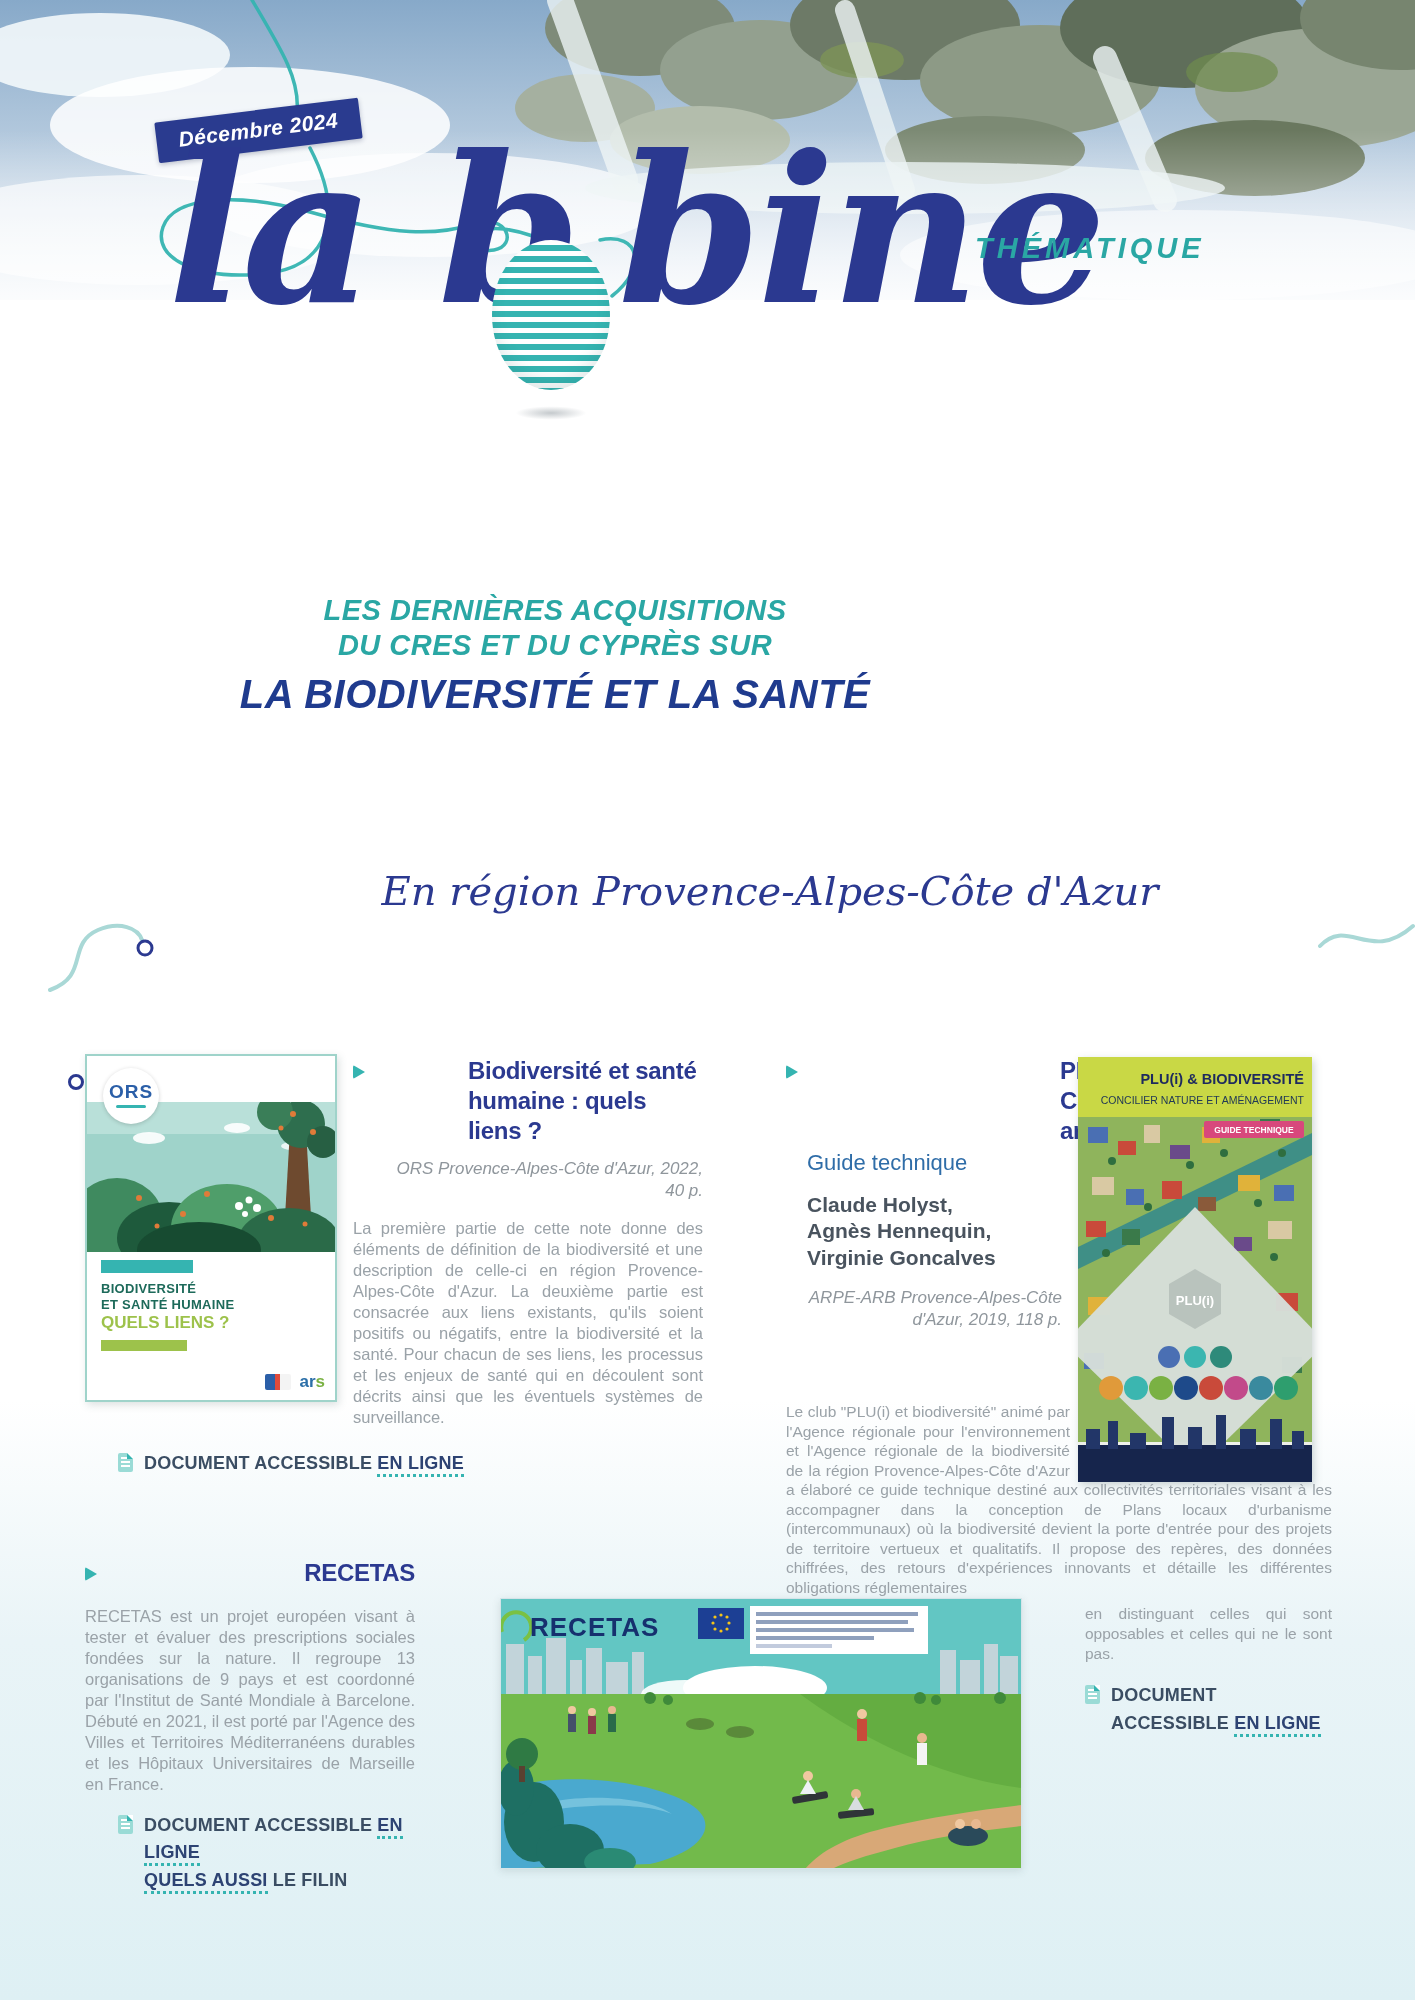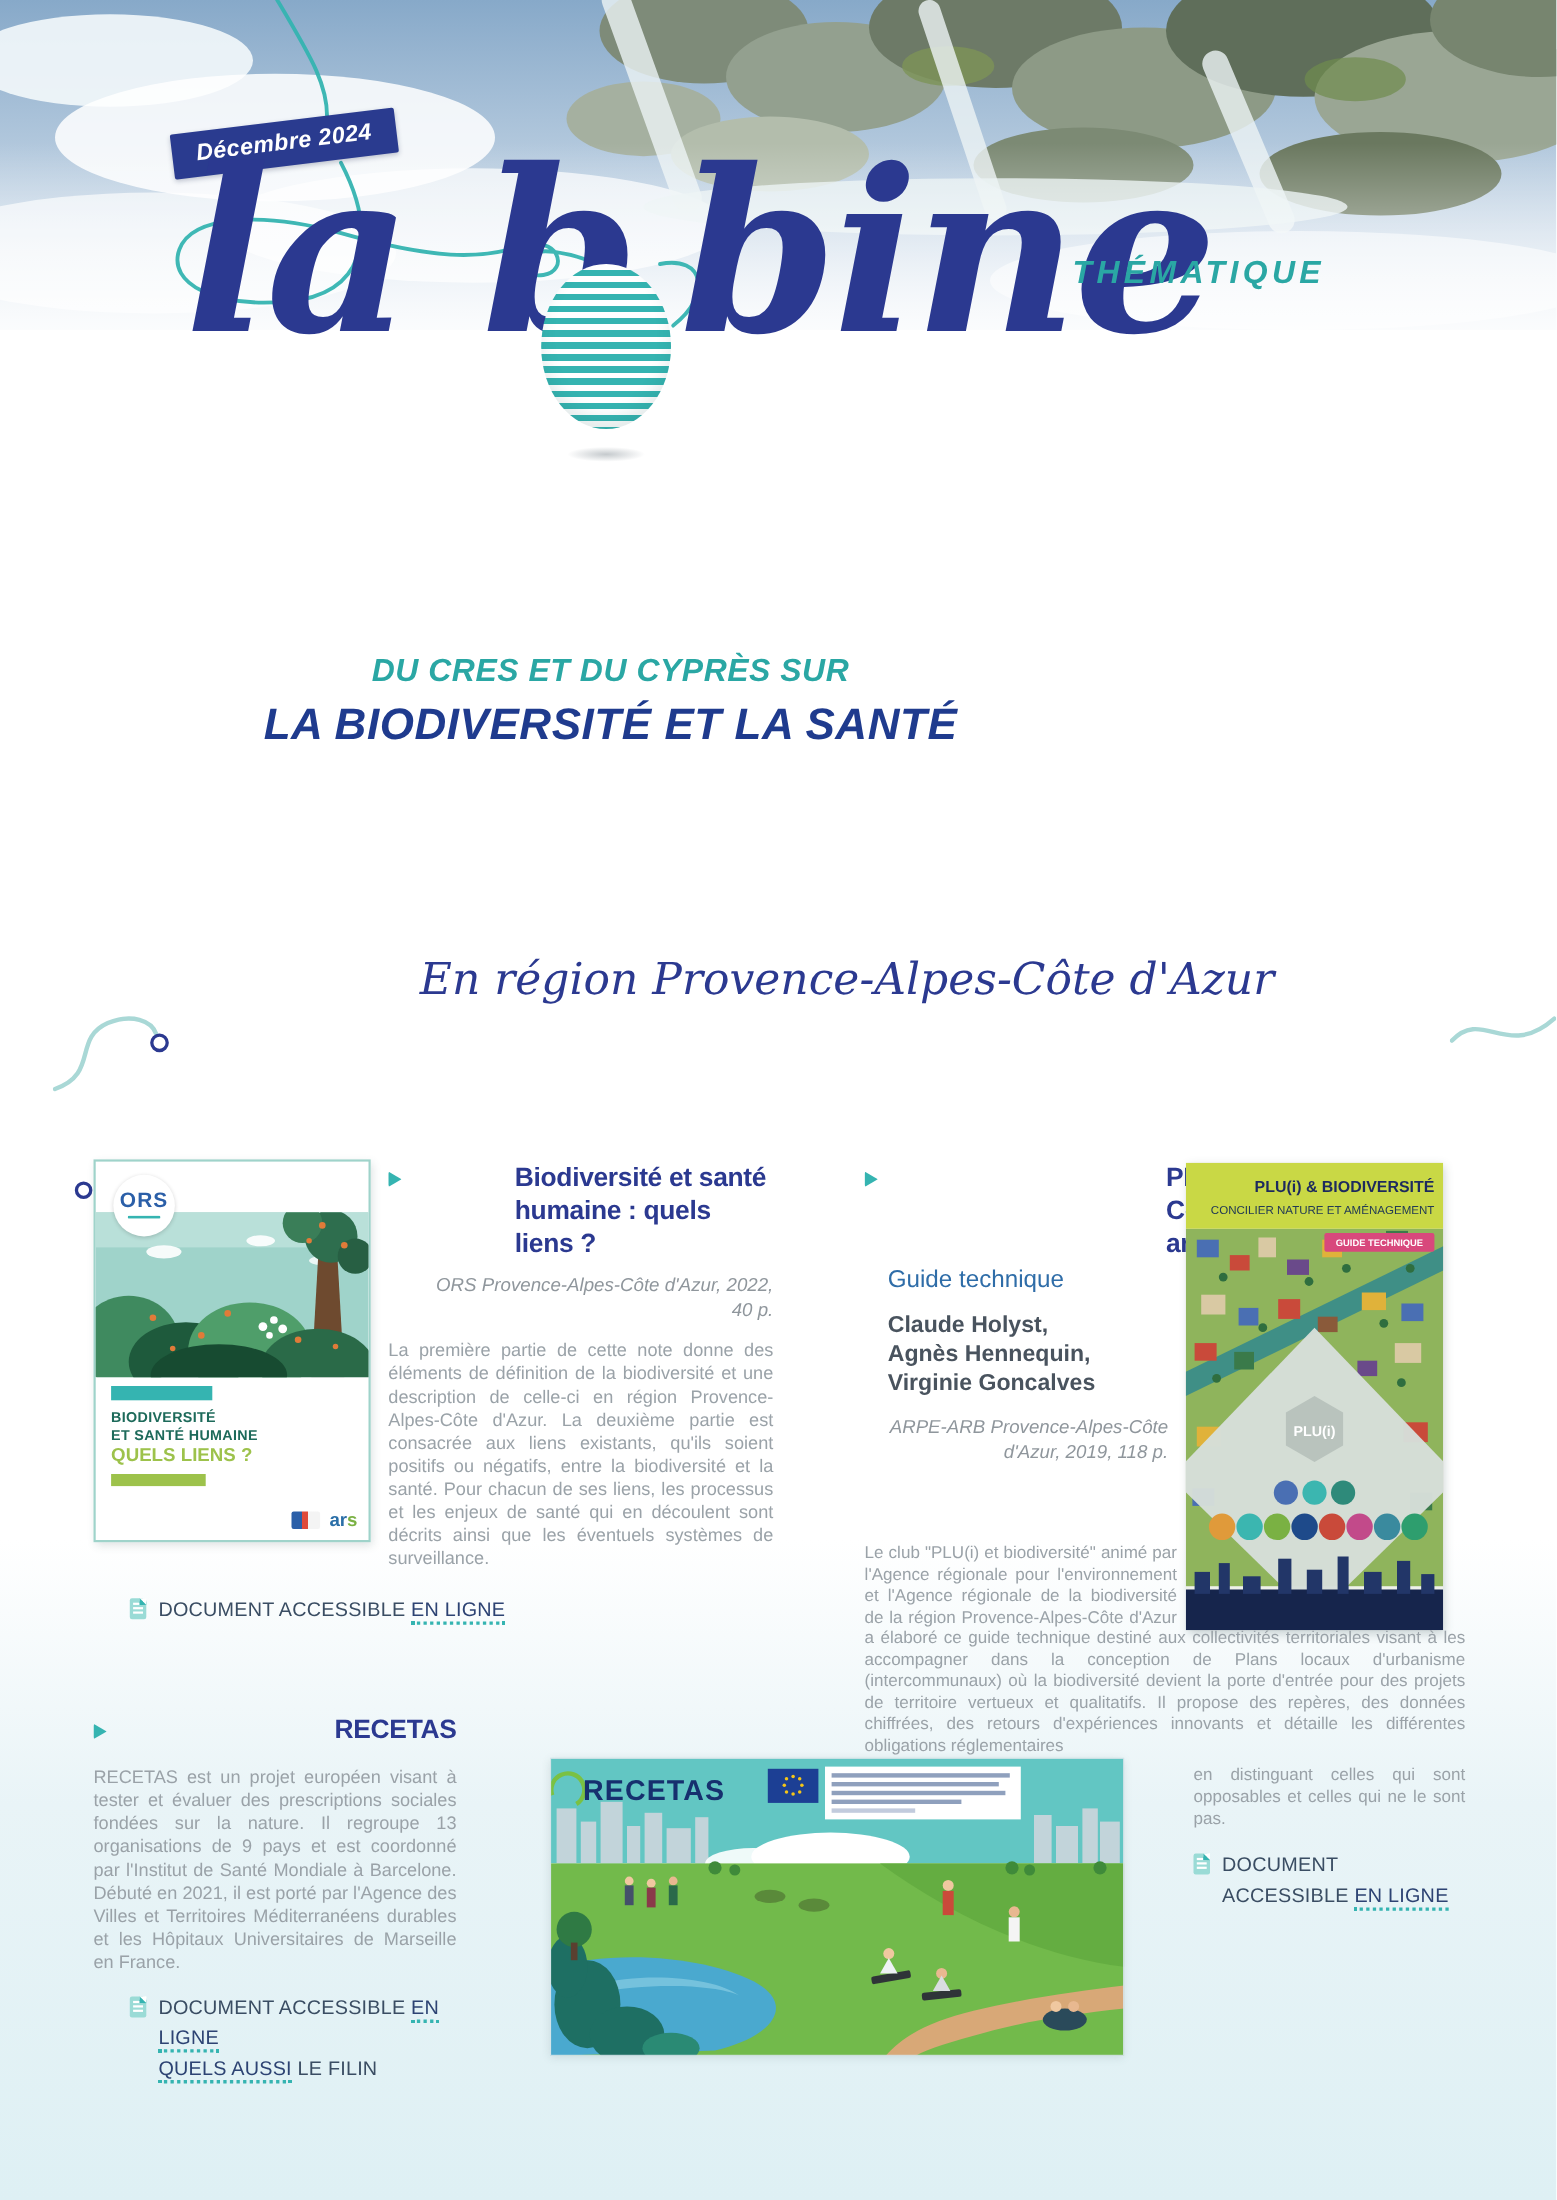--- a/index.html
+++ b/index.html
@@ -48,21 +48,21 @@
     font-family:"DejaVu Serif",serif;font-style:italic;font-size:40px;color:#2b3990;
   }
   
   .body-text{color:#9aa2a8;font-size:16.5px;line-height:21px;text-align:justify;}
   .title-row{display:flex;gap:9px;justify-content:space-between;}
   .bullet{flex:none;width:0;height:0;margin-top:9px;
     border-left:12px solid #35b4b1;border-top:7px solid transparent;border-bottom:7px solid transparent;border-radius:2px;}
   .art-title{color:#2b3990;font-weight:bold;font-size:24px;line-height:1.25;letter-spacing:-.3px;margin:0;}
   .src{color:#8f969c;font-style:italic;font-size:17px;line-height:1.3;text-align:right;}
   .doc-links{margin-top:22px;margin-left:33px;}
-  .doclink{position:relative;padding-left:26px;color:#3a4d63;font-weight:normal;font-size:18px;line-height:1.55;letter-spacing:.2px;}
+  .doclink{position:relative;padding-left:26px;color:#3a4d63;font-weight:bold;font-size:18px;line-height:1.55;letter-spacing:.2px;}
   .doc-ic{position:absolute;left:0;top:3px;width:15px;height:19px;background:#9adbd6;border-radius:2px;}
   .doc-ic:before{content:"";position:absolute;left:3px;top:4px;width:9px;height:2px;background:#ffffff;box-shadow:0 4px 0 #ffffff,0 8px 0 #ffffff;}
   .doc-ic:after{content:"";position:absolute;right:0;top:0;border:3px solid #ffffff;border-left-color:#35b4b1;border-bottom-color:#35b4b1;}
   .u-teal{border-bottom:3px dotted #35b4b1;padding-bottom:1px;color:#2d4373;cursor:pointer;}
   
   #ors-article{position:absolute;left:85px;top:1048px;width:618px;}
   .cover-ors{
     float:left;width:252px;height:348px;margin:6px 16px 10px 0;
     background:#ffffff;border:2px solid #9fd3ca;box-shadow:2px 3px 8px rgba(60,90,90,.18);
     position:relative;box-sizing:border-box;
@@ -163,20 +163,21 @@
 
   <div class="issue-tag">Décembre 2024</div>
 
   <span class="logo-script" id="logo-a">la b</span>
   <span class="yarn-ball"></span>
   <span class="yarn-shadow"></span>
   <span class="logo-script" id="logo-b">bine</span>
   <span class="edition-label">THÉMATIQUE</span>
 
   <div class="subtitle">
+    <div class="l1">LES DERNIÈRES ACQUISITIONS</div>
     <div class="l1">DU CRES ET DU CYPRÈS SUR</div>
     <div class="l3">LA BIODIVERSITÉ ET LA SANTÉ</div>
   </div>
 
   <svg class="wave" style="left:48px;top:888px;" width="155" height="110" viewBox="0 0 155 110">
     <path d="M2,102 C42,88 18,56 50,42 C72,33 90,40 94,52" fill="none" stroke="#a9d8d6" stroke-width="4" stroke-linecap="round"></path>
     <circle cx="97" cy="60" r="7" fill="#ffffff" stroke="#2b3990" stroke-width="3"></circle>
   </svg>
   <div class="section-heading">En région Provence-Alpes-Côte d'Azur</div>
   <svg class="wave" style="left:1318px;top:888px;" width="97" height="90" viewBox="0 0 97 90">

